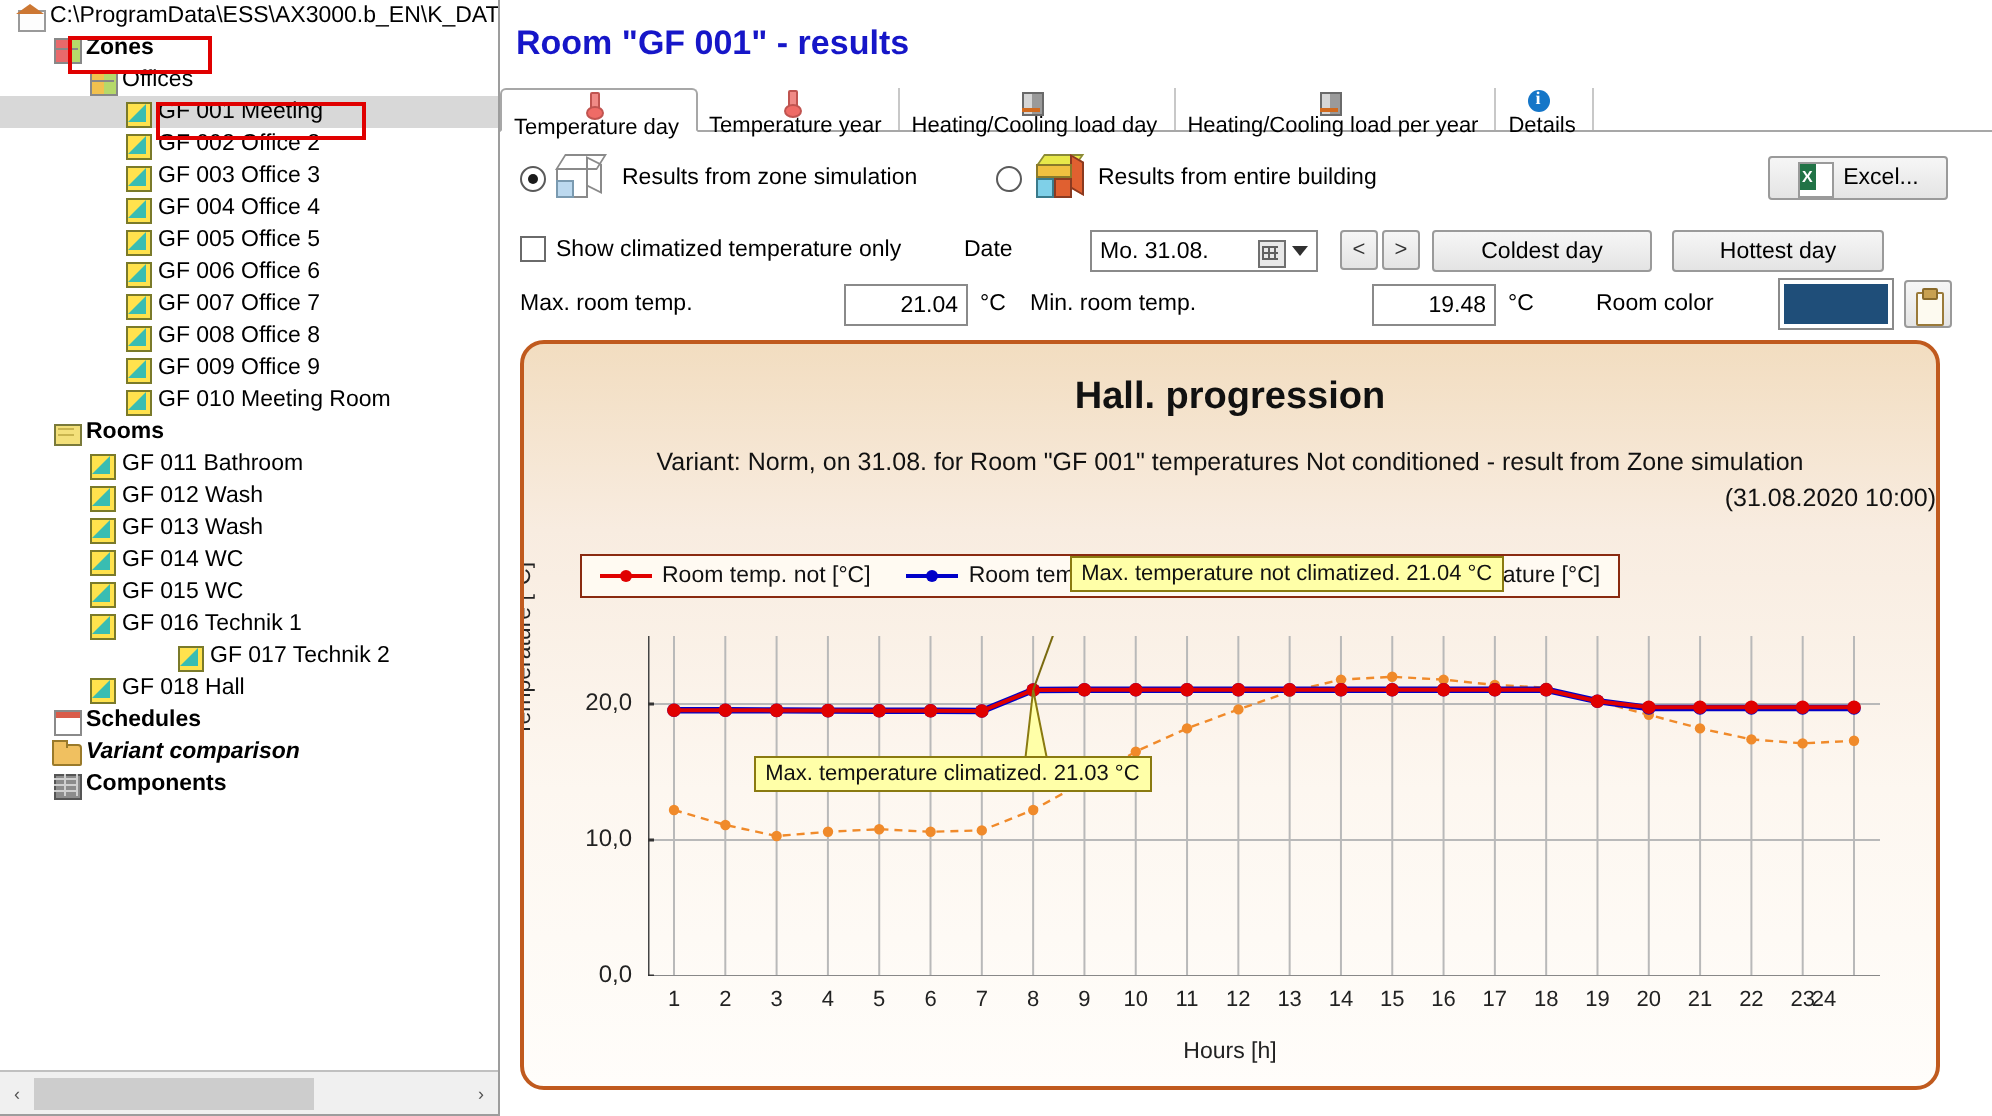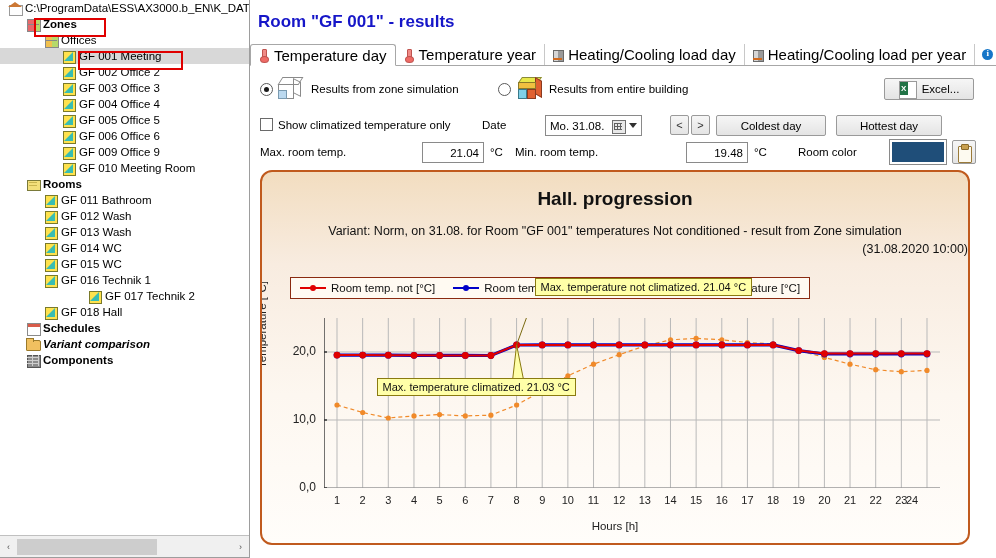--- a/index.html
+++ b/index.html
@@ -176,26 +176,27 @@
     position: absolute;
     left: 0; top: 44px; right: 0; height: 22px;
     border-bottom: 1px solid #a7a7a7;
     display: flex; align-items: flex-end;
     background: #ffffff;
   }
   .tab {
     height: 21px;
     display: flex; align-items: center;
     padding: 0 8px 0 6px;
-    font-size: 15px;
+    font-size: 11px;
     color: #000;
     background: #ffffff;
     border-right: 1px solid #c8c8c8;
     position: relative;
     white-space: nowrap;
+    flex-direction: column;
   }
   .tab.active {
     background: #ffffff;
     border: 1px solid #a7a7a7;
     border-bottom: 1px solid #ffffff;
     border-top-left-radius: 3px;
     border-top-right-radius: 3px;
     margin-bottom: -1px;
     height: 22px;
     z-index: 2;
@@ -458,20 +459,28 @@
           <span class="ico ico-room"></span>
           <span class="lbl">GF 004 Office 4</span>
         </div>
         <div class="tree-row" style="padding-left: 62px;">
           <span class="ico ico-room"></span>
           <span class="lbl">GF 005 Office 5</span>
         </div>
         <div class="tree-row" style="padding-left: 62px;">
           <span class="ico ico-room"></span>
           <span class="lbl">GF 006 Office 6</span>
+        </div>
+        <div class="tree-row" style="padding-left: 62px;">
+          <span class="ico ico-room"></span>
+          <span class="lbl">GF 007 Office 7</span>
+        </div>
+        <div class="tree-row" style="padding-left: 62px;">
+          <span class="ico ico-room"></span>
+          <span class="lbl">GF 008 Office 8</span>
         </div>
         <div class="tree-row" style="padding-left: 62px;">
           <span class="ico ico-room"></span>
           <span class="lbl">GF 009 Office 9</span>
         </div>
         <div class="tree-row" style="padding-left: 62px;">
           <span class="ico ico-room"></span>
           <span class="lbl">GF 010 Meeting Room</span>
         </div>
         <div class="tree-row bold" style="padding-left: 26px;">
@@ -593,21 +602,21 @@
         <span>Excel...</span>
       </div>
 
       <div style="position:absolute; left:10px; top:50px; display:flex; align-items:center;">
         <span class="chk"></span>
         <span class="txt">Show climatized temperature only</span>
       </div>
 
       <span class="txt" style="position:absolute; left:232px; top:51px;">Date</span>
 
-      <div class="field" style="position:absolute; left:295px; top:47px; width:97px; height:21px; justify-content:space-between;">
+      <div class="field" style="position:absolute; left:295px; top:47px; width:114px; height:21px; justify-content:space-between;">
         <span>Mo. 31.08.</span>
         <span style="display:flex;align-items:center;">
           <span class="cal-ico"></span>
           <span class="dd-arrow"></span>
         </span>
       </div>
 
       <div class="spin-btn" style="position:absolute; left:420px; top:47px;">
           <span>&lt;</span>
         </div>

